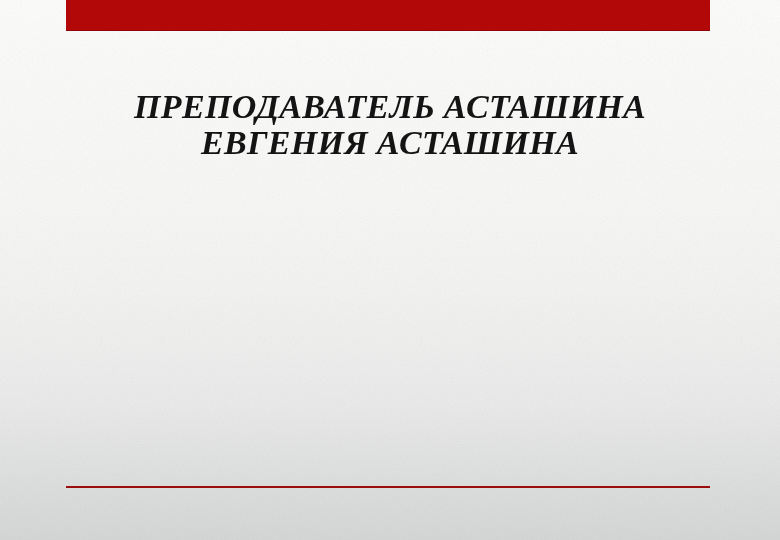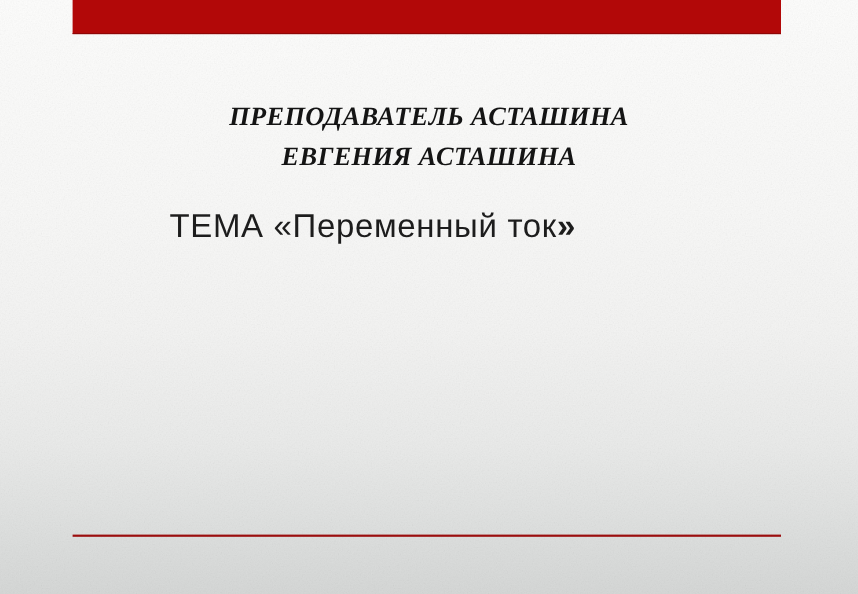--- a/index.html
+++ b/index.html
@@ -41,21 +41,21 @@
   .slide-title {
     position: absolute;
     top: 89px;
     left: 0;
     right: 0;
     margin: 0;
     text-align: center;
     font-family: "Liberation Serif", serif;
     font-style: italic;
     font-weight: bold;
-    font-size: 24px;
+    font-size: 34px;
     line-height: 36px;
     color: #141414;
     letter-spacing: 0.3px;
   }
   .slide-title .title-line {
     display: block;
   }
   .slide-subtitle {
     position: absolute;
     top: 188px;
@@ -93,17 +93,16 @@
     <rect width="780" height="540" filter="url(#grain)" opacity="0.12"></rect>
   </svg>
 
   <div class="top-bar"></div>
 
   <h1 class="slide-title">
     <span class="title-line">ПРЕПОДАВАТЕЛЬ АСТАШИНА</span>
     <span class="title-line">ЕВГЕНИЯ АСТАШИНА</span>
   </h1>
 
-  <p class="slide-subtitle"><span>ТЕМА «Переменный ток</span><span class="closing-quote">»</span></p>
 
   <div class="bottom-divider"></div>
 
 </div>
 
 </body></html>

